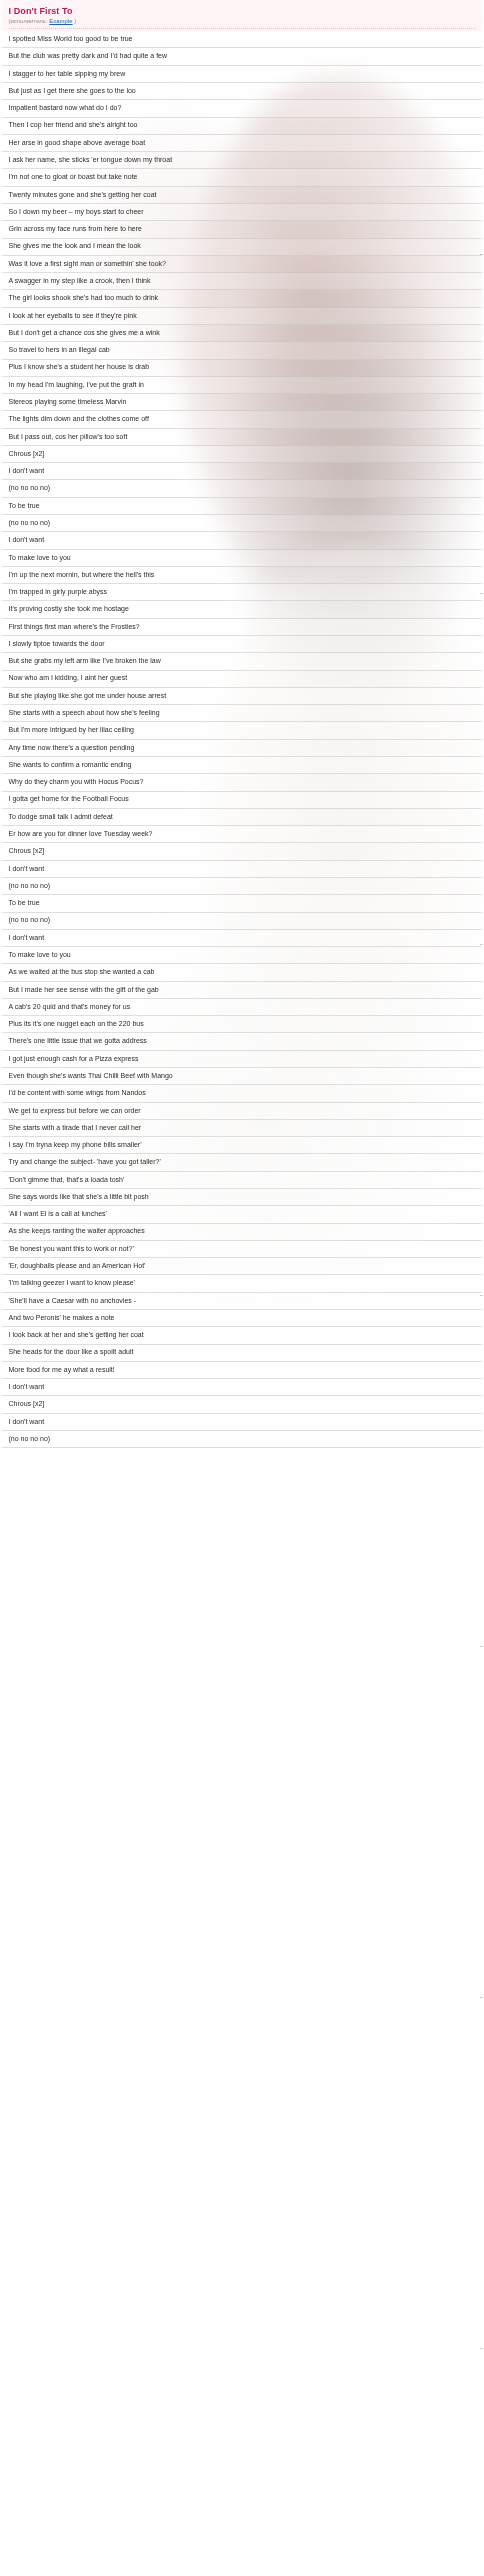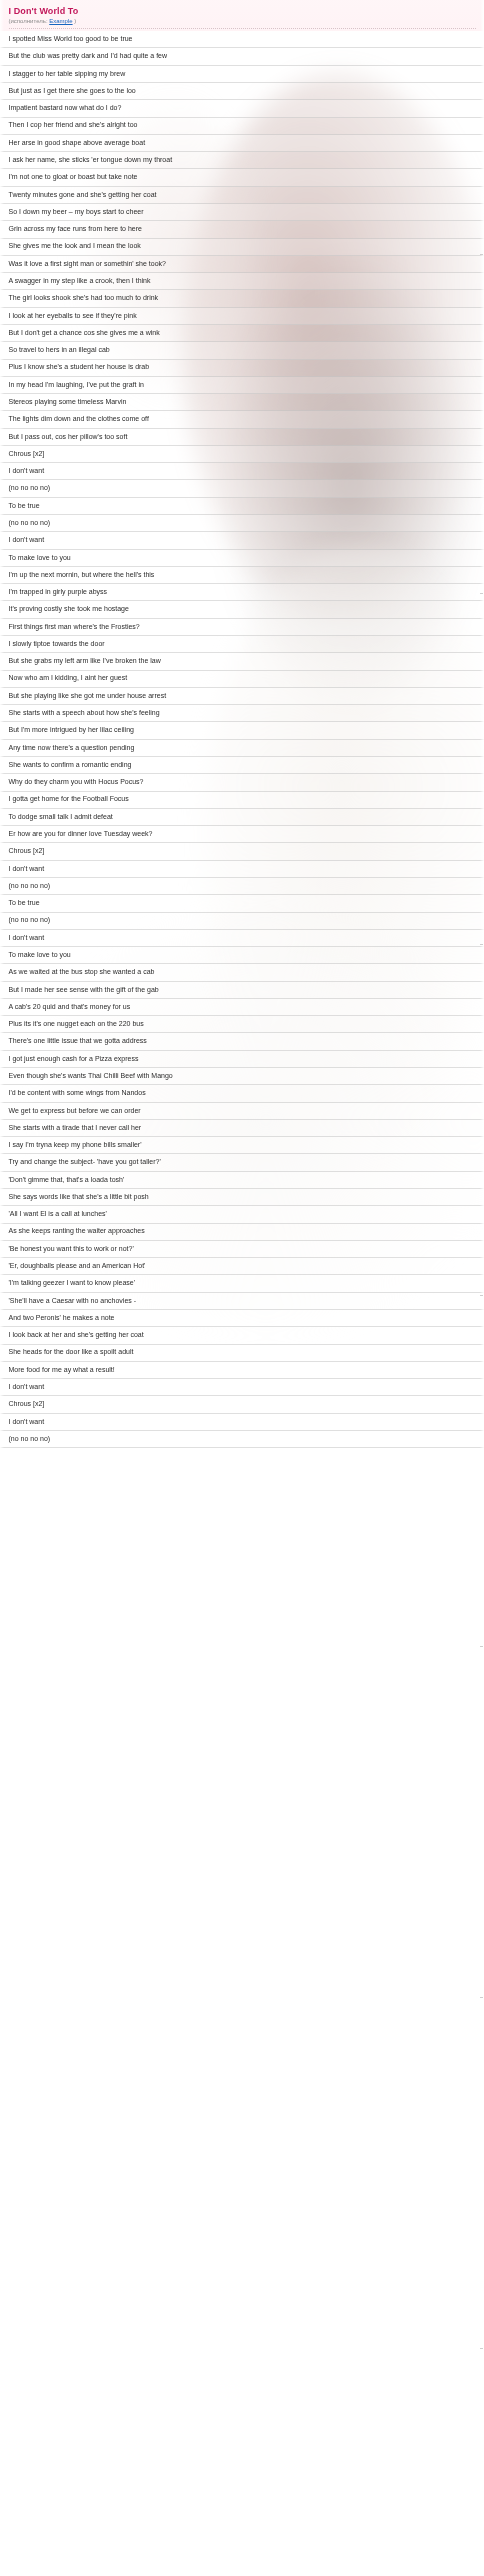--- a/index.html
+++ b/index.html
@@ -138,21 +138,21 @@
     <span class="blob b1"></span>
     <span class="blob b4"></span>
     <span class="blob b2"></span>
     <span class="blob b3"></span>
     <span class="blob b5"></span>
   </div>
 
   <div class="content">
 
     <div class="header">
-      <div class="song-title">I Don't World To</div>
+      <div class="song-title">I Don't First To</div>
       <div class="sub-line">
         <span class="perf-label">(исполнитель:</span>
         <span class="perf-link">Example</span>
         <span class="perf-label">)</span>
       </div>
     </div>
 
     <ul class="lyrics">
       <li>I spotted Miss World too good to be true</li>
       <li>But the club was pretty dark and I'd had quite a few</li>

